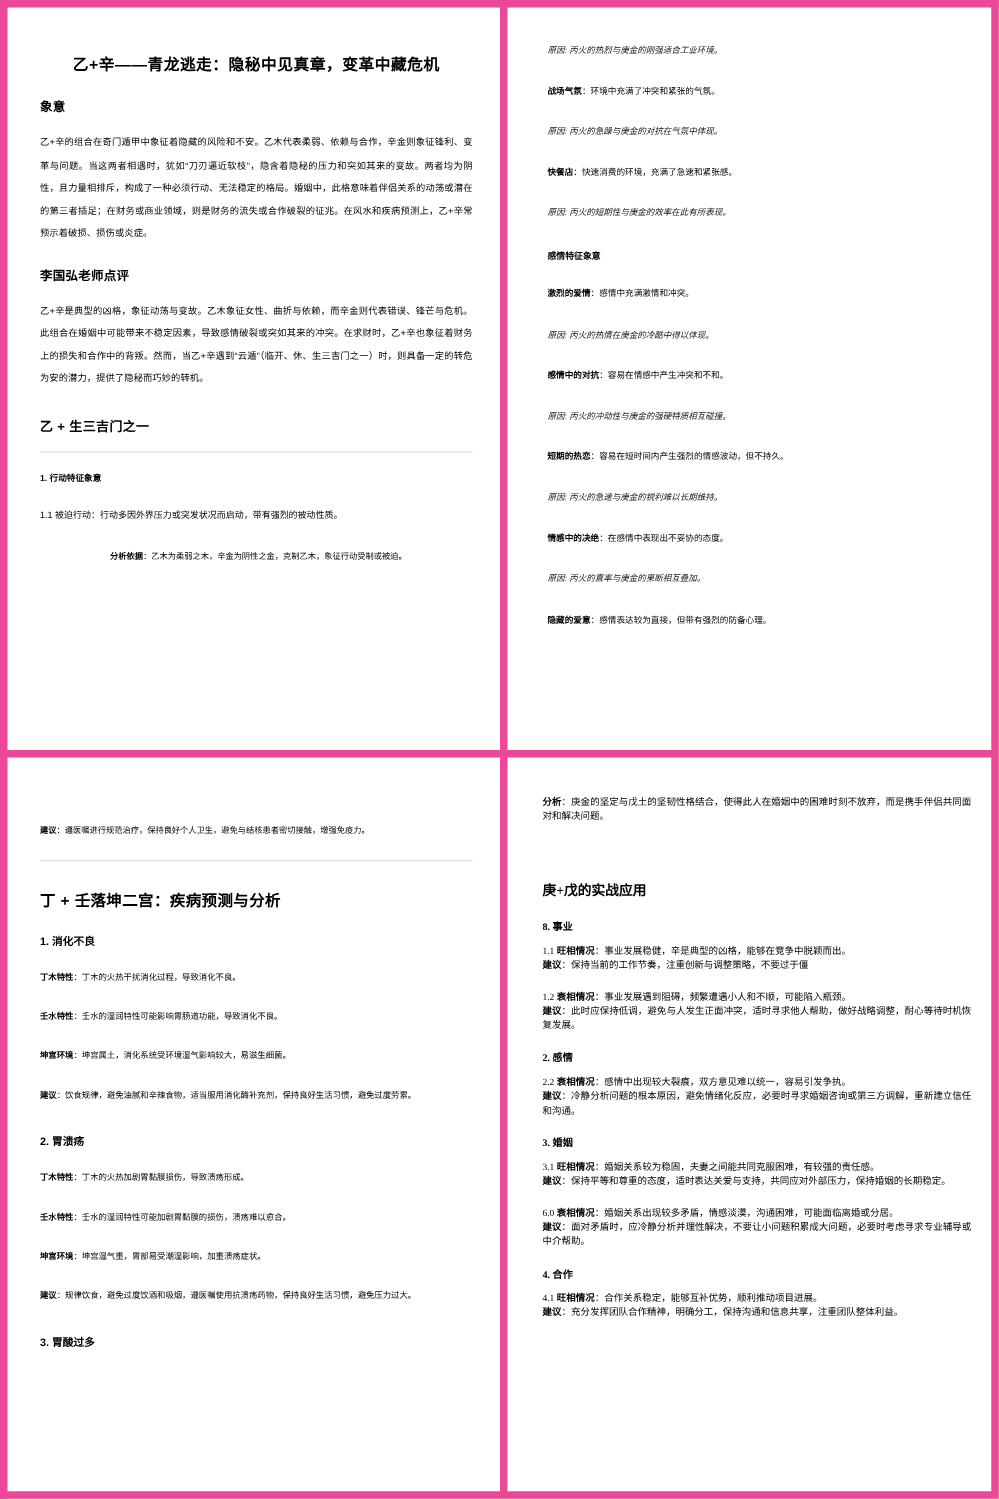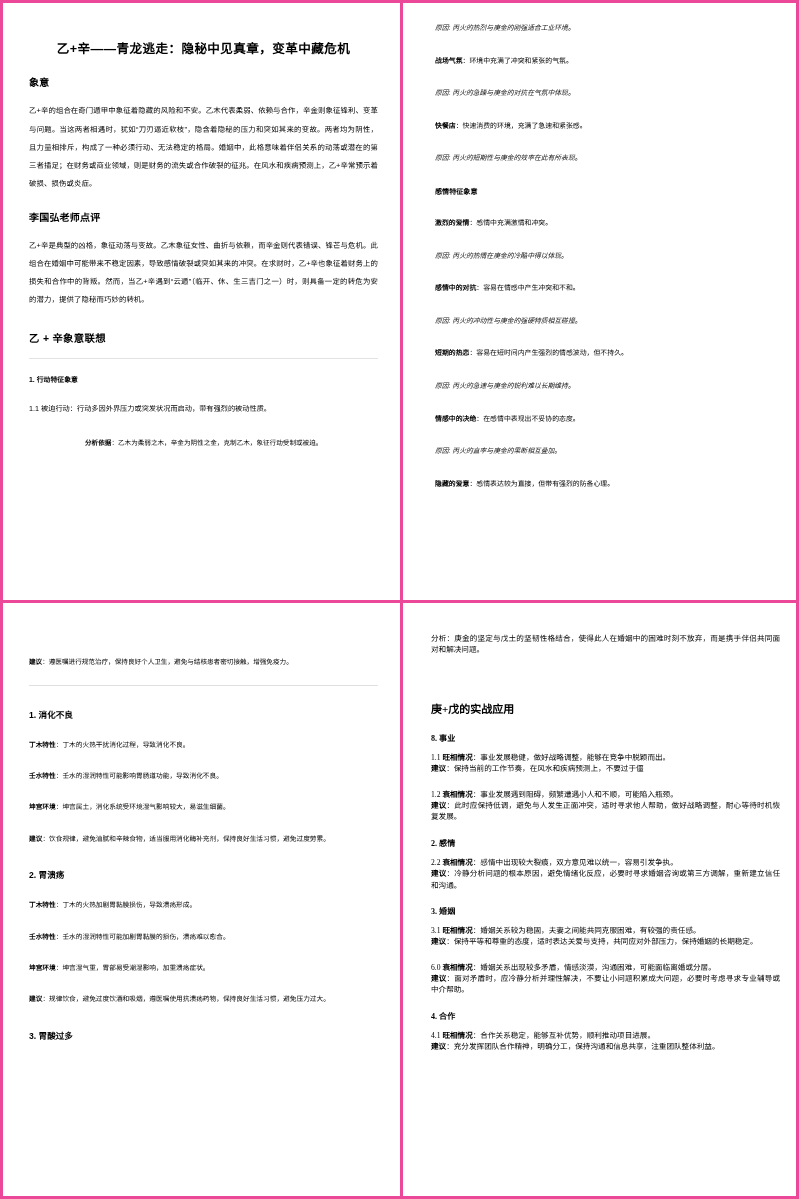--- a/index.html
+++ b/index.html
@@ -18,21 +18,21 @@
   .sheet {
     width: 799px;
     height: 1199px;
     display: grid;
     grid-template-columns: 400px 399px;
     grid-template-rows: 600px 599px;
     box-sizing: border-box;
   }
   .panel {
     box-sizing: border-box;
-    border: 3px solid #ec4899;
+    border: 6px solid #ec4899;
     background: #ffffff;
     overflow: hidden;
     position: relative;
   }
   .panel.p1 { border-right-width: 0; border-bottom-width: 0; }
   .panel.p2 { border-bottom-width: 0; }
   .panel.p3 { border-right-width: 0; }
   .inner {
     box-sizing: border-box;
     width: 100%;
@@ -87,21 +87,21 @@
   }
   .item-line .lbl { font-weight: normal; }
   .analysis {
     font-size: 6.6px;
     line-height: 1.7;
     margin: 0 0 10px 56px;
   }
   .analysis .lbl { font-weight: bold; }
 
   
-  .pad2 { padding: 20px 20px 10px 32px; }
+  .pad2 { padding: 30px 20px 10px 32px; }
   .kv {
     font-size: 6.9px;
     line-height: 1.55;
     margin: 0 0 22px 0;
   }
   .kv .lbl { font-weight: bold; }
   .reason {
     font-size: 6.8px;
     font-style: italic;
     line-height: 1.55;
@@ -151,21 +151,21 @@
   .pad4 {
     padding: 30px 16px 10px 28px;
     font-family: "Liberation Serif", "DejaVu Serif", serif;
   }
   .s-para {
     font-size: 7.6px;
     line-height: 1.5;
     margin: 0 0 7px 0;
     text-align: justify;
   }
-  .s-para .lbl { font-weight: normal; }
+  .s-para .lbl { font-weight: bold; }
   .s-h2 {
     font-size: 11px;
     font-weight: bold;
     margin: 44px 0 16px 0;
   }
   .s-h3 {
     font-size: 8.1px;
     font-weight: bold;
     margin: 0 0 9px 0;
   }
@@ -183,21 +183,21 @@
 
 <div class="sheet">
 
   <div class="panel p1">
     <div class="inner pad1">
       <div class="h1-main">乙+辛——青龙逃走：隐秘中见真章，变革中藏危机</div>
       <div class="h-sub">象意</div>
       <p class="body-loose">乙+辛的组合在奇门遁甲中象征着隐藏的风险和不安。乙木代表柔弱、依赖与合作，辛金则象征锋利、变革与问题。当这两者相遇时，犹如“刀刃逼近软枝”，隐含着隐秘的压力和突如其来的变故。两者均为阴性，且力量相排斥，构成了一种必须行动、无法稳定的格局。婚姻中，此格意味着伴侣关系的动荡或潜在的第三者插足；在财务或商业领域，则是财务的流失或合作破裂的征兆。在风水和疾病预测上，乙+辛常预示着破损、损伤或炎症。</p>
       <div class="h-sub">李国弘老师点评</div>
       <p class="body-loose">乙+辛是典型的凶格，象征动荡与变故。乙木象征女性、曲折与依赖，而辛金则代表错误、锋芒与危机。此组合在婚姻中可能带来不稳定因素，导致感情破裂或突如其来的冲突。在求财时，乙+辛也象征着财务上的损失和合作中的背叛。然而，当乙+辛遇到“云遁”（临开、休、生三吉门之一）时，则具备一定的转危为安的潜力，提供了隐秘而巧妙的转机。</p>
-      <div class="h2-sec">乙 + 辛象意联想</div>
+      <div class="h2-sec">乙 + 生三吉门之一</div>
       <hr class="rule">
       <div class="h3-num">1. 行动特征象意</div>
       <p class="item-line"><span>1.1</span> <span class="lbl">被迫行动</span><span>：行动多因外界压力或突发状况而启动，带有强烈的被动性质。</span></p>
       <p class="analysis"><span class="lbl">分析依据</span><span>：乙木为柔弱之木，辛金为阴性之金，克制乙木，象征行动受制或被迫。</span></p>
     </div>
   </div>
 
   <div class="panel p2">
     <div class="inner pad2">
       <div id="p2-list">
@@ -217,20 +217,21 @@
           <p class="reason"><span class="lbl">原因:</span><span> 丙火的直率与庚金的果断相互叠加。</span></p>
           <p class="kv"><span class="lbl">隐藏的爱意</span><span>：感情表达较为直接，但带有强烈的防备心理。</span></p>
         </div>
     </div>
   </div>
 
   <div class="panel p3">
     <div class="inner pad3">
       <p class="advice-top"><span class="lbl">建议</span><span>：遵医嘱进行规范治疗，保持良好个人卫生，避免与结核患者密切接触，增强免疫力。</span></p>
       <hr class="rule3">
+      <div class="h2-dis">丁 + 壬落坤二宫：疾病预测与分析</div>
       <div id="p3-sections">
           <div class="h3-dis">1. 消化不良</div>
           <p class="trait"><span class="lbl">丁木特性</span><span>：丁木的火热干扰消化过程，导致消化不良。</span></p>
           <p class="trait"><span class="lbl">壬水特性</span><span>：壬水的湿润特性可能影响胃肠道功能，导致消化不良。</span></p>
           <p class="trait"><span class="lbl">坤宫环境</span><span>：坤宫属土，消化系统受环境湿气影响较大，易滋生细菌。</span></p>
           <p class="trait wrap"><span class="lbl">建议</span><span>：饮食规律，避免油腻和辛辣食物，适当服用消化酶补充剂，保持良好生活习惯，避免过度劳累。</span></p>
           <div class="h3-dis">2. 胃溃疡</div>
           <p class="trait"><span class="lbl">丁木特性</span><span>：丁木的火热加剧胃黏膜损伤，导致溃疡形成。</span></p>
           <p class="trait"><span class="lbl">壬水特性</span><span>：壬水的湿润特性可能加剧胃黏膜的损伤，溃疡难以愈合。</span></p>
           <p class="trait"><span class="lbl">坤宫环境</span><span>：坤宫湿气重，胃部易受潮湿影响，加重溃疡症状。</span></p>
@@ -240,22 +241,22 @@
     </div>
   </div>
 
   <div class="panel p4">
     <div class="inner pad4">
       <p class="s-para"><span class="lbl">分析</span><span>：庚金的坚定与戊土的坚韧性格结合，使得此人在婚姻中的困难时刻不放弃，而是携手伴侣共同面对和解决问题。</span></p>
       <div class="s-h2">庚+戊的实战应用</div>
       <div id="p4-sections">
           <div class="s-h3">8. 事业</div>
           <div class="s-block">
-            <span class="ln"><span>1.1 </span><span class="lbl">旺相情况</span><span>：事业发展稳健，做好战略调整，能够在竞争中脱颖而出。</span></span>
-            <span class="ln"><span class="lbl">建议</span><span>：保持当前的工作节奏，在风水和疾病预测上，不要过于僵</span></span>
+            <span class="ln"><span>1.1 </span><span class="lbl">旺相情况</span><span>：事业发展稳健，辛是典型的凶格，能够在竞争中脱颖而出。</span></span>
+            <span class="ln"><span class="lbl">建议</span><span>：保持当前的工作节奏，注重创新与调整策略，不要过于僵</span></span>
           </div>
           <div class="s-block">
             <span class="ln"><span>1.2 </span><span class="lbl">衰相情况</span><span>：事业发展遇到阻碍，频繁遭遇小人和不顺，可能陷入瓶颈。</span></span>
             <span class="ln"><span class="lbl">建议</span><span>：此时应保持低调，避免与人发生正面冲突，适时寻求他人帮助，做好战略调整，耐心等待时机恢复发展。</span></span>
           </div>
           <div class="s-h3">2. 感情</div>
           <div class="s-block">
             <span class="ln"><span>2.2 </span><span class="lbl">衰相情况</span><span>：感情中出现较大裂痕，双方意见难以统一，容易引发争执。</span></span>
             <span class="ln"><span class="lbl">建议</span><span>：冷静分析问题的根本原因，避免情绪化反应，必要时寻求婚姻咨询或第三方调解，重新建立信任和沟通。</span></span>
           </div>

